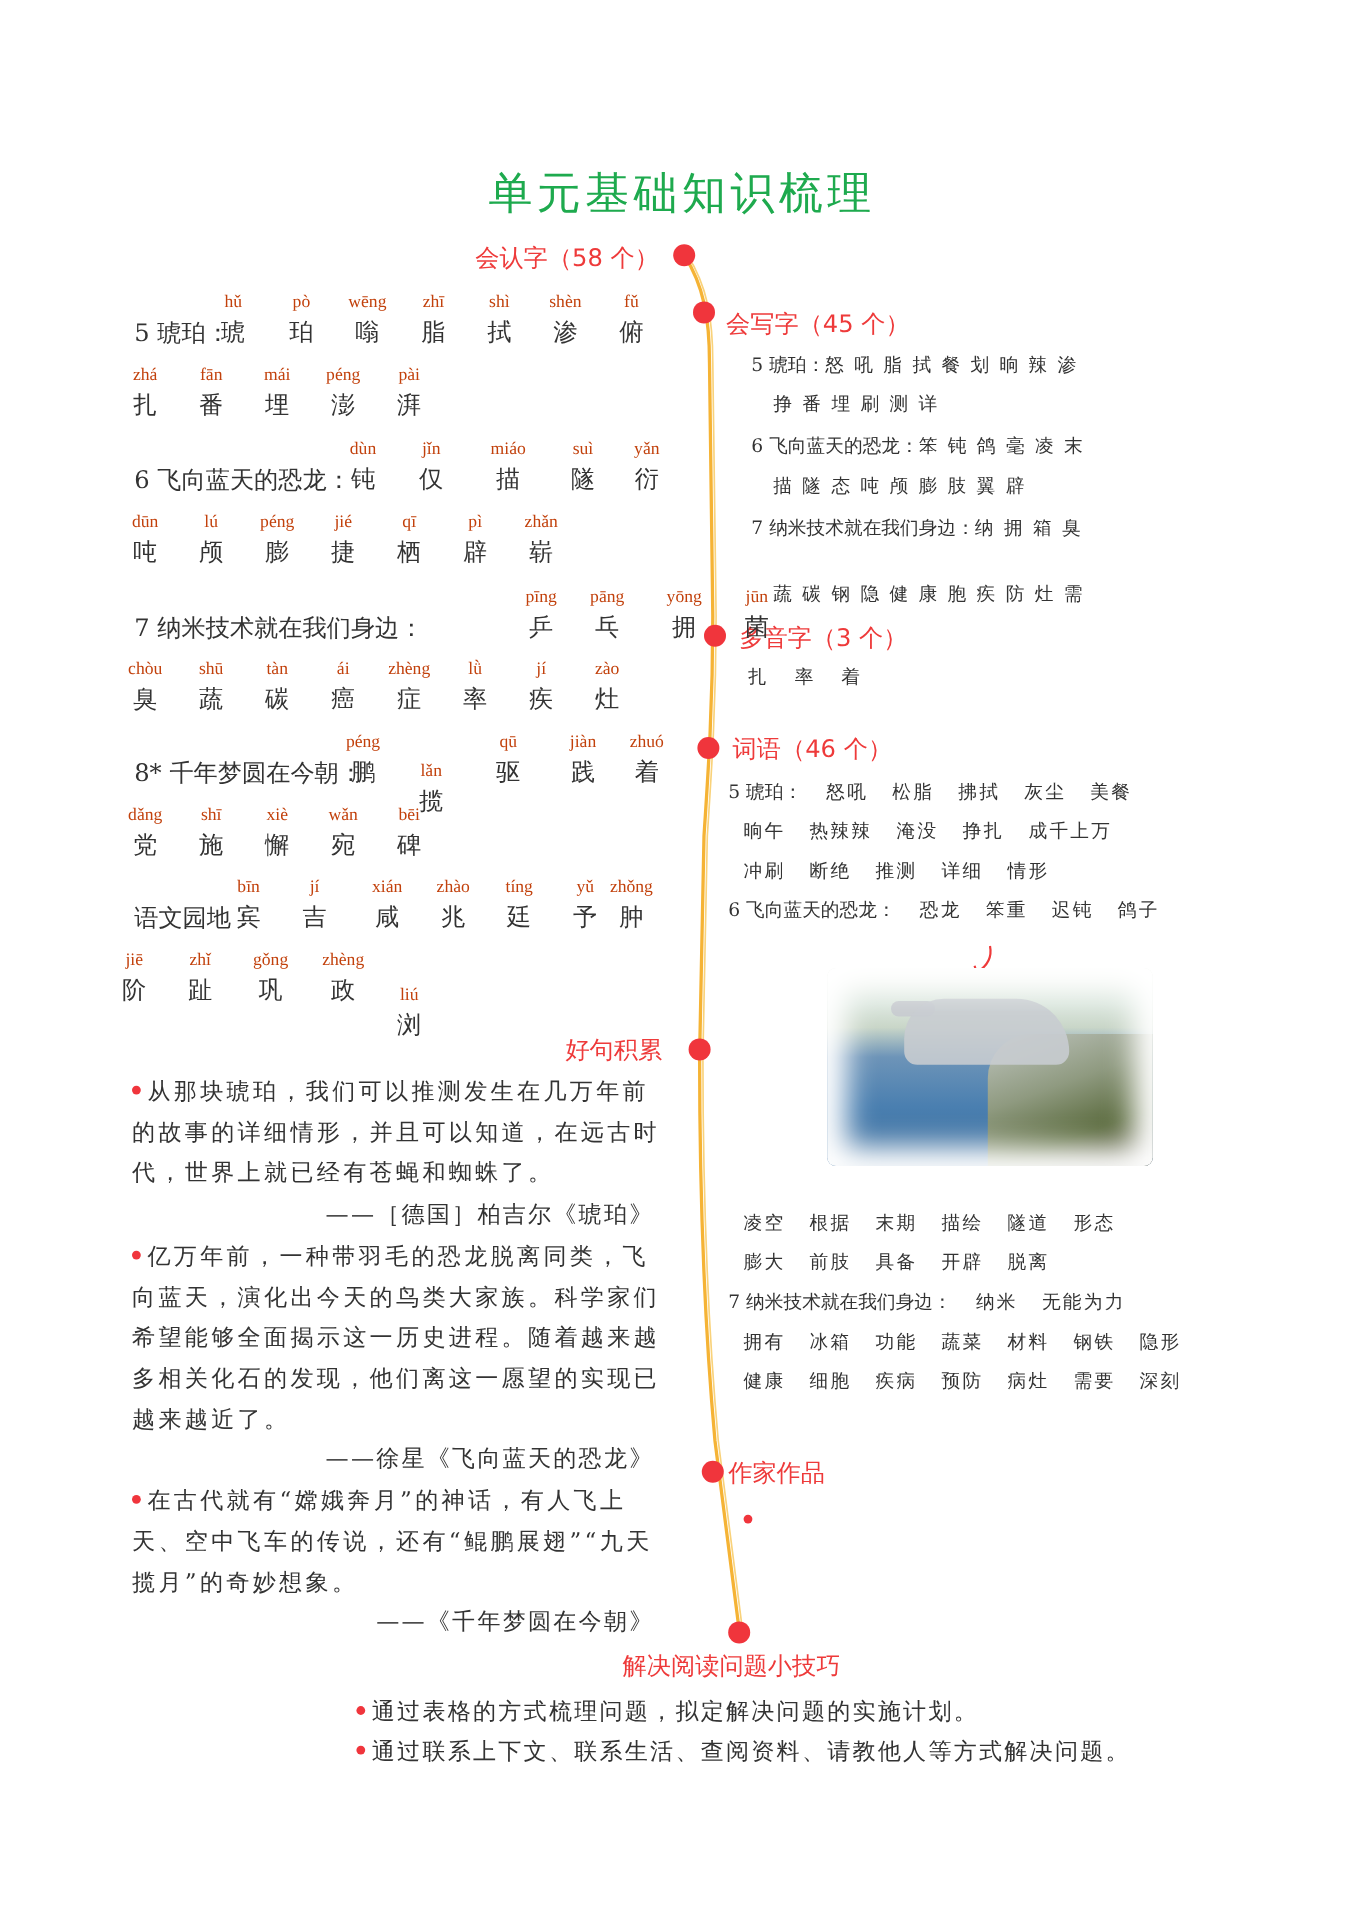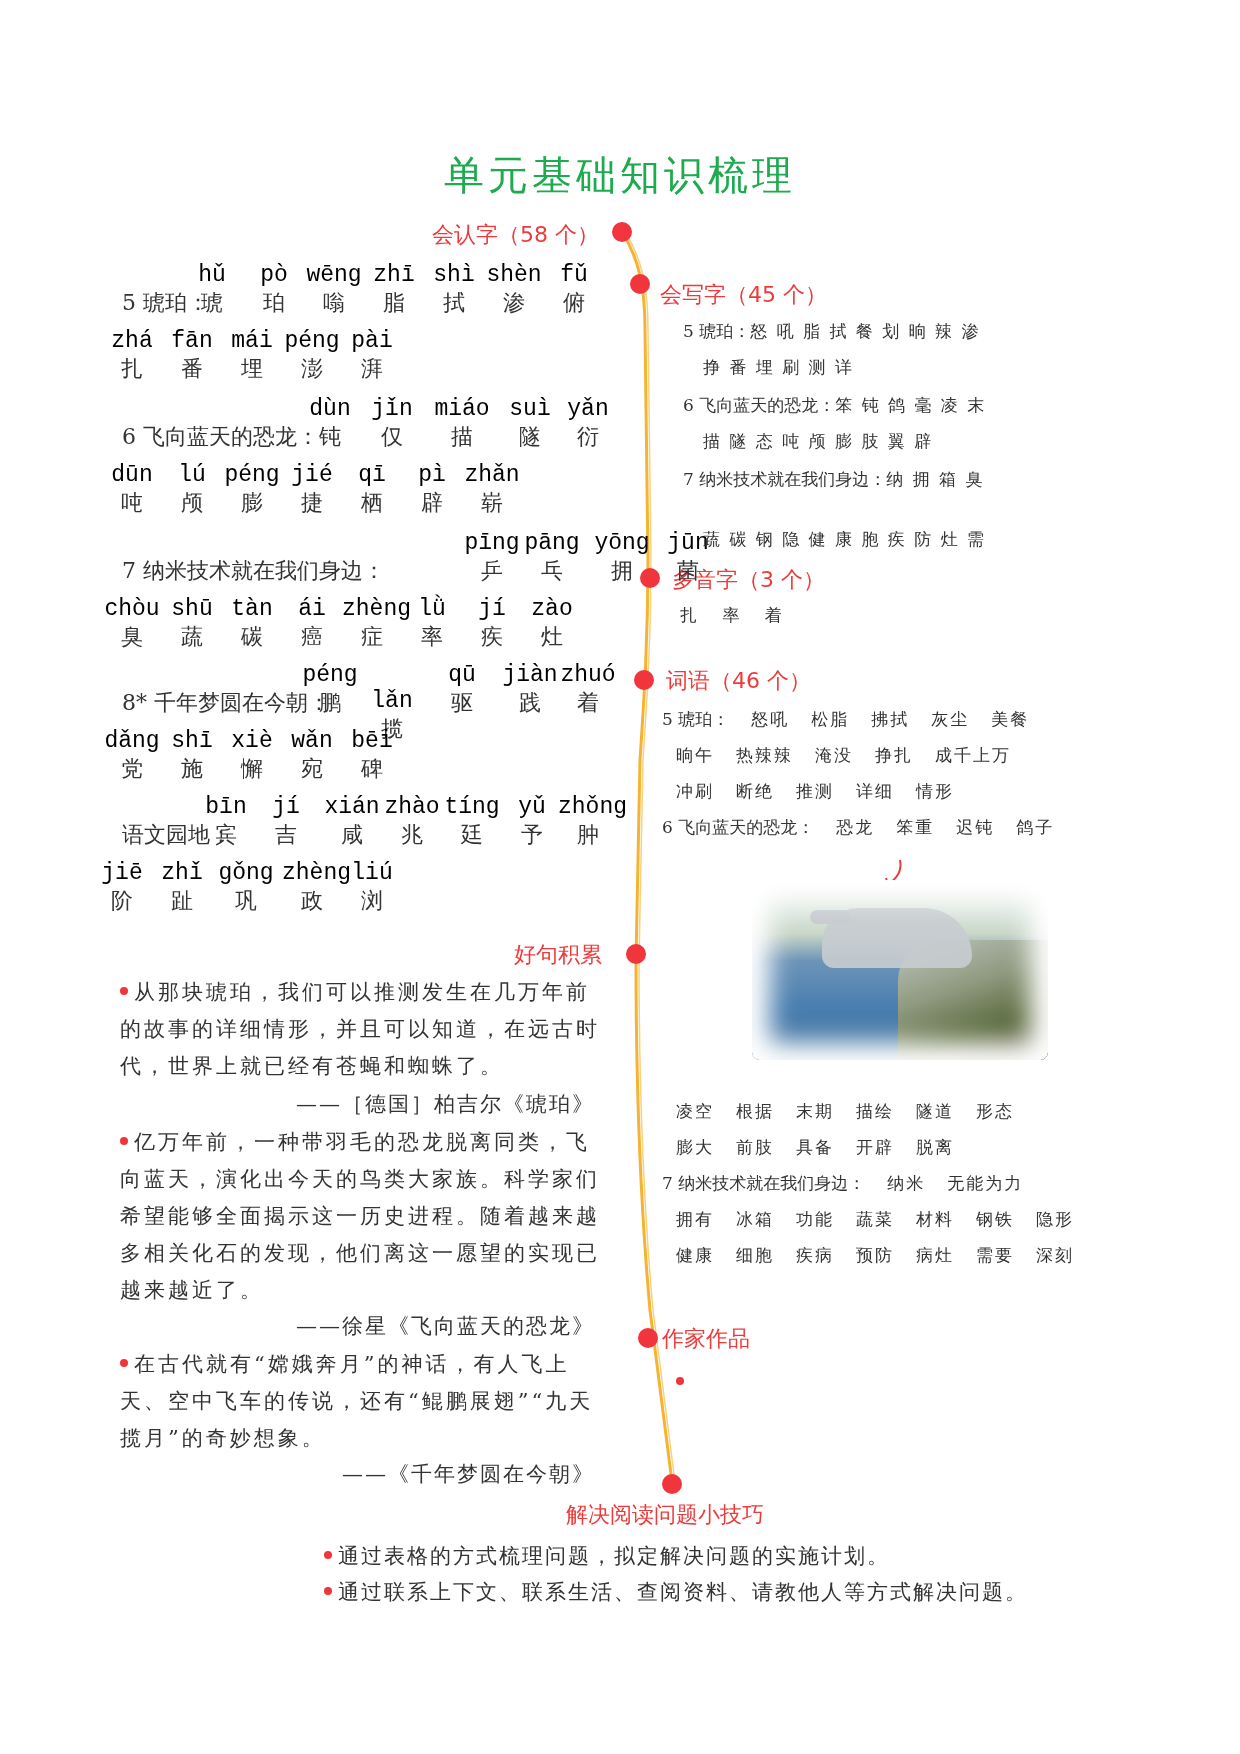--- a/index.html
+++ b/index.html
@@ -10,21 +10,21 @@
                 color: #1eaa4e; letter-spacing: 4px; font-family: "DejaVu Serif", serif; }
   .sec-head { color: #ee3a3a; font-size: 22px; font-family: "DejaVu Sans", "Liberation Sans", sans-serif;
               white-space: nowrap; }
   .dot { width: 20px; height: 20px; border-radius: 50%; background: #f0353c; position: absolute; }
   svg.timeline { position: absolute; left: 0; top: 0; }
 
   
   .py-row { position: absolute; left: 0; height: 60px; }
   .py-label { position: absolute; top: 26px; font-size: 22px; color: #333; white-space: nowrap; }
   .py-cell { position: absolute; width: 60px; text-align: center; }
-  .py-cell .py { display: block; font-size: 23px; color: #000000; font-family: Liberation Mono, monospace; height: 26px; line-height: 26px; }
+  .py-cell .py { display: block; font-size: 16px; color: #c2410c; font-family: Liberation Serif, serif; height: 26px; line-height: 26px; }
   .py-cell .hz { display: block; font-size: 22px; color: #333; height: 30px; line-height: 30px; }
 
   .rt-line { position: absolute; font-size: 17px; color: #333; white-space: nowrap; letter-spacing: 2px; }
   .rt-line .lbl { letter-spacing: 0; }
   .words span { margin-right: 22px; }
 
   .quote { position: absolute; font-size: 21px; line-height: 37px; color: #333; letter-spacing: 3px; }
   .bullet { display: inline-block; width: 8px; height: 8px; border-radius: 50%; background: #f0353c;
             vertical-align: middle; margin-right: 6px; position: relative; top: -3px; }
   .src { position: absolute; font-size: 21px; color: #333; white-space: nowrap; letter-spacing: 2px; }
@@ -290,21 +290,21 @@
         <span class="hz">兆</span>
       </div>
       <div class="py-cell" style="left: 442px;">
         <span class="py">tíng</span>
         <span class="hz">廷</span>
       </div>
       <div class="py-cell" style="left: 502px;">
         <span class="py">yǔ</span>
         <span class="hz">予</span>
       </div>
-      <div class="py-cell" style="left: 558px;">
+      <div class="py-cell" style="left: 544px;">
         <span class="py">zhǒng</span>
         <span class="hz">肿</span>
       </div>
     </div>
     <div class="py-row" style="top: 860px;">
       <div class="py-cell" style="left: 92px;">
         <span class="py">jiē</span>
         <span class="hz">阶</span>
       </div>
       <div class="py-cell" style="left: 152px;">
@@ -312,21 +312,21 @@
         <span class="hz">趾</span>
       </div>
       <div class="py-cell" style="left: 216px;">
         <span class="py">gǒng</span>
         <span class="hz">巩</span>
       </div>
       <div class="py-cell" style="left: 282px;">
         <span class="py">zhèng</span>
         <span class="hz">政</span>
       </div>
-      <div class="py-cell" style="left: 342px;">
+      <div class="py-cell" style="left: 342px; margin-top: 32px;">
         <span class="py">liú</span>
         <span class="hz">浏</span>
       </div>
     </div>
   </div>
 
 <div>
   <div class="rt-line" style="left:683px;top:320px;"><span class="lbl">5 琥珀：</span><span>怒 吼 脂 拭 餐 划 晌 辣 渗</span></div>
   <div class="rt-line" style="left:703px;top:356px;"><span>挣 番 埋 刷 测 详</span></div>
   <div class="rt-line" style="left:683px;top:394px;text-align:right;"><span class="lbl">6 飞向蓝天的恐龙：</span><span>笨 钝 鸽 毫 凌 末</span></div>

